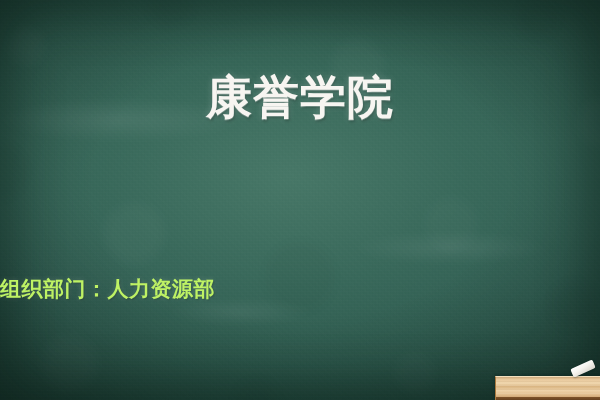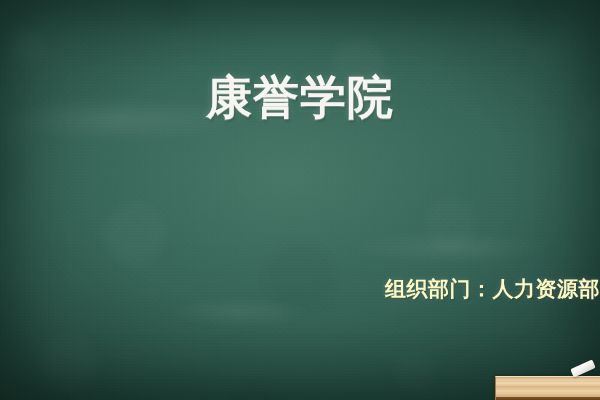--- a/index.html
+++ b/index.html
@@ -108,22 +108,22 @@
        0 1px 0 rgba(255,255,255,.25),
        0 0 7px rgba(255,255,255,.20),
        1px 2px 3px rgba(16,40,32,.45);
   }
   .title-line { display: block; white-space: nowrap; }
   .subtitle {
     position: absolute;
     left: 0;
     top: 275px;
     width: 600px;
-    text-align: right;
-    color: #fef9c3;
+    text-align: left;
+    color: #bef264;
     font-size: 21px;
     font-weight: bold;
     letter-spacing: .5px;
     text-shadow:
        0 0 5px rgba(255,255,255,.18),
        1px 1px 2px rgba(16,40,32,.45);
   }
 
   
   .tray {

